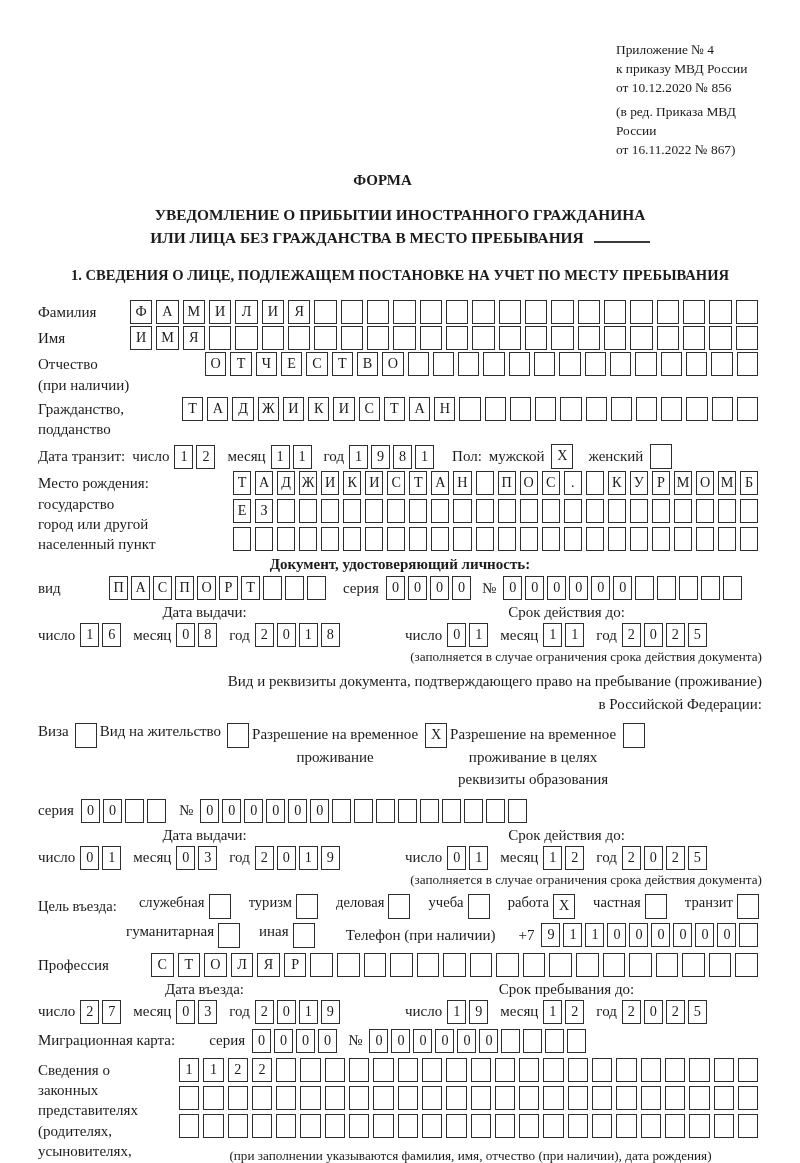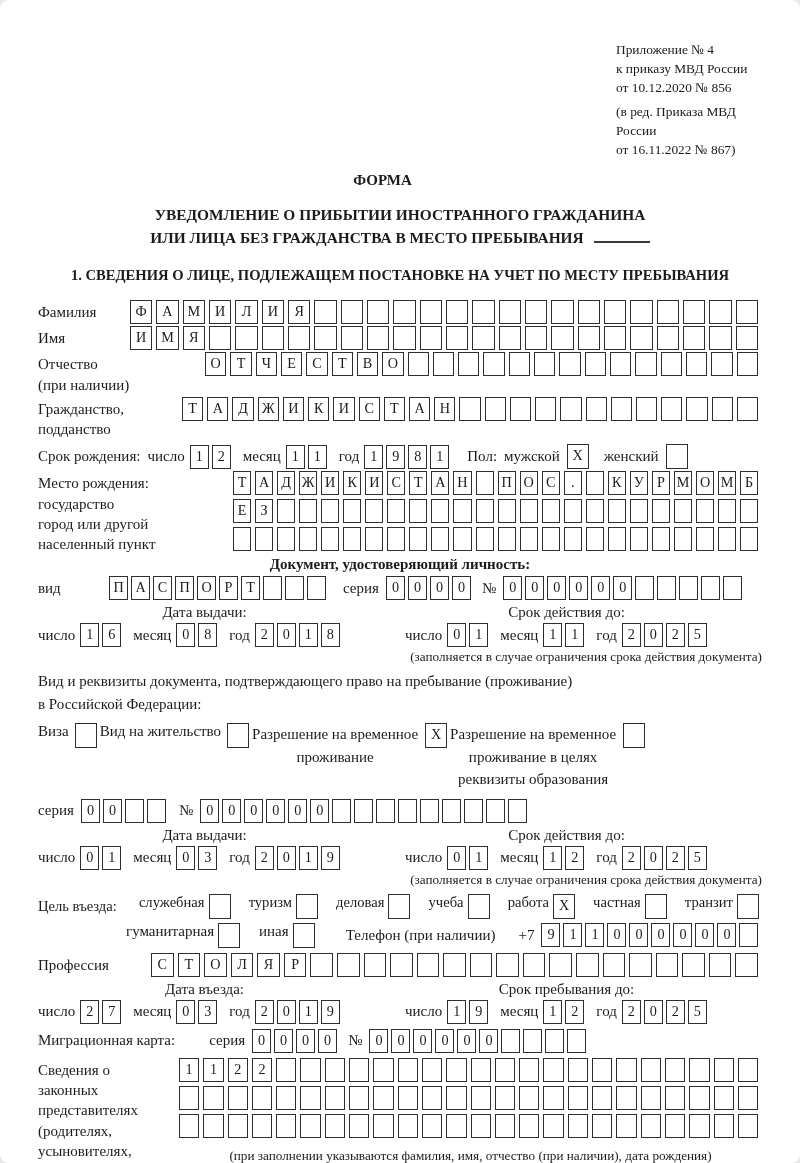--- a/index.html
+++ b/index.html
@@ -1,21 +1,21 @@
 <!DOCTYPE html>
 <html lang="ru" style="--ink: #1b1b1b; --box-border: #2e2e2e; --page-bg: #ffffff;"><head>
 <meta charset="utf-8">
 <style>
   :root{ --ink:#1b1b1b; --box-border:#2e2e2e; --page-bg:#ffffff; }
   html,body{margin:0;padding:0;background:#e8e8e8;}
   .page{
     width:800px;height:1163px;box-sizing:border-box;margin:0 auto;
     padding:40px 38px 0 38px;background:var(--page-bg);color:var(--ink);
     font-family:"Liberation Serif","DejaVu Serif",serif;font-size:15px;
-    overflow:hidden;position:relative;border-radius:9px;
+    overflow:hidden;position:relative;
   }
   
   .appendix{margin-left:578px;font-size:13.4px;line-height:1.42;}
   .appendix .amend{margin-top:5px;}
   .form-marker{text-align:center;padding-right:35px;font-weight:bold;margin-top:13px;font-size:15px;}
   .title{text-align:center;font-weight:bold;font-size:15.4px;margin-top:14px;line-height:1.5;}
   .title-blank{display:inline-block;width:56px;border-bottom:2.5px solid #3a3a3a;margin-left:10px;}
   .section-heading{font-weight:bold;text-align:center;margin-top:18px;font-size:14.6px;white-space:nowrap;}
   .form-body{margin-top:16px;}
   
@@ -37,21 +37,21 @@
   .mc{margin-right:34px;}
   
   .dheads{display:flex;margin-top:4px;margin-bottom:2px;}
   .dh-left{width:46%;text-align:center;}
   .dh-right{flex:1;text-align:center;}
   .dgroup{display:inline-flex;align-items:center;}
   .dgroup .t{margin-right:5px;margin-left:0;}
   .dgroup .t + .boxes{margin-right:9px;}
   .dgroup.left{width:46%;}
   .note-right{text-align:right;font-size:13.2px;margin-top:1px;margin-bottom:5px;}
-  .para{line-height:1.5;margin-top:4px;}
+  .para{line-height:1.5;margin-top:4px;text-align:right;}
   
   .permit-row{margin-top:8px;margin-bottom:8px;}
   .opt{display:flex;align-items:flex-start;}
   .opt .t{margin-right:6px;}
   .optlines{text-align:center;line-height:1.5;margin-right:7px;}
   
   .purpose-row{font-size:14.6px;justify-content:space-between;margin-top:6px;}
   .popt{display:inline-flex;}
   .popt .t{margin-right:4px;}
   .purpose-row2{margin-top:4px;}
@@ -203,21 +203,21 @@
           <span class="cbox"></span>
           <span class="cbox"></span>
           <span class="cbox"></span>
           <span class="cbox"></span>
           <span class="cbox"></span>
           <span class="cbox"></span>
         </div>
     </div>
 
     <div class="crow vcenter" style="margin-top:5px;">
-      <span class="t">Срок рождения:</span>
+      <span class="t">Дата транзит:</span>
       <span class="dgroup">
         <span class="t">число</span>
           <span class="boxes">
             <span class="cbox">1</span>
             <span class="cbox">2</span>
           </span>
         <span class="t">месяц</span>
           <span class="boxes">
             <span class="cbox">1</span>
             <span class="cbox">1</span>

